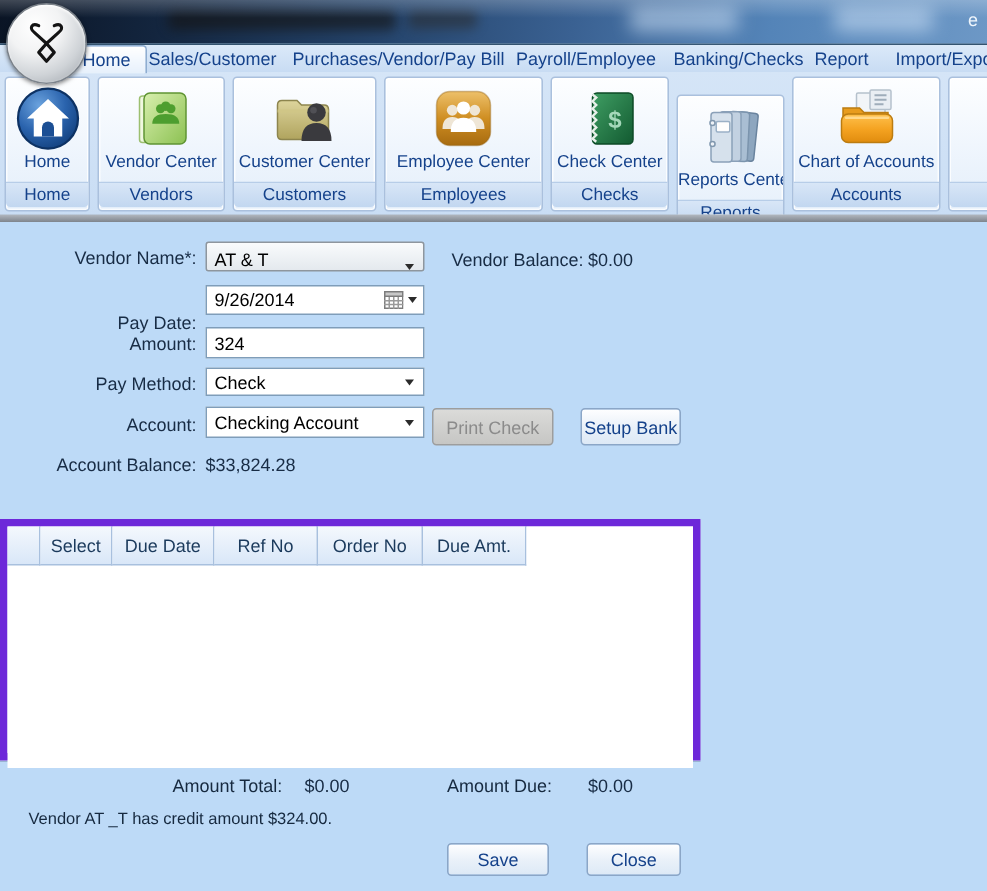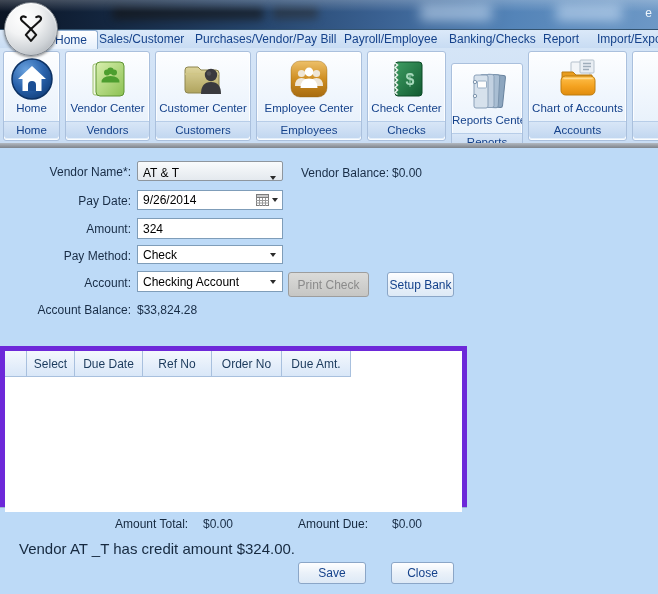--- a/index.html
+++ b/index.html
@@ -76,21 +76,21 @@
   .grid-header { display:flex; height:26px; }
   .gh-cell { height:26px; background:linear-gradient(#f4f8fd,#d9e7f8);
     border-right:1px solid #a8c0de; border-bottom:1px solid #a8c0de;
     font-size:12px; color:#1b3a5c; display:flex; align-items:center; justify-content:center;
     white-space:nowrap; overflow:hidden; cursor:default; }
   .gh-c0{width:22px;} .gh-c1{width:48px;} .gh-c2{width:68px;} .gh-c3{width:69px;}
   .gh-c4{width:70px;text-align:center;} .gh-c5{width:69px;} .gh-c6{width:71px;}
   .gh-fill{flex:1; background:#fff; border:none;}
   .grid-body { height:135px; background:#fff; }
 
-  .note { position:absolute; left:19px; top:392px; font-size:15px; color:#16293f; }
+  .note { position:absolute; left:19px; top:392px; font-size:11px; color:#16293f; }
   .totals-label { font-size:12px; color:#16293f; }
 </style>
 </head>
 <body>
 
 <div class="window">
 
   <div class="titlebar">
     <div class="blur-blob blob-dark1"></div>
     <div class="blur-blob blob-dark2"></div>
@@ -281,21 +281,21 @@
   <div class="main">
 
     <span class="flabel" style="top:17px;">Vendor Name*:</span>
     <div class="combo combo-silver" style="top:13px; height:20px;align-items:flex-end;">
       <span class="ctext">AT &amp; T</span>
       <span class="arrow-down"></span>
     </div>
     <span class="fvalue" style="left:301px; top:18px;">Vendor Balance:</span>
     <span class="fvalue" style="left:392px; top:18px;">$0.00</span>
 
-    <span class="flabel" style="top:46px;padding-left:20px;">Pay Date:</span>
+    <span class="flabel" style="top:60px;padding-left:20px;">Pay Date:</span>
     <div class="combo" style="top:42px; height:20px;">
       <span class="ctext">9/26/2014</span>
       <span class="cal-btn">
         <svg width="13" height="12" viewBox="0 0 13 12">
           <rect x="0.5" y="0.5" width="12" height="11" fill="#fff" stroke="#7c7c7c"></rect>
           <rect x="0.5" y="0.5" width="12" height="3" fill="#c8c8c8" stroke="#7c7c7c"></rect>
           <path d="M3.5 4 v8 M6.5 4 v8 M9.5 4 v8 M0 6.5 h13 M0 9 h13" stroke="#9a9a9a" stroke-width="1"></path>
         </svg>
         <span class="arrow-down" style="margin-right:0;"></span>
       </span>

